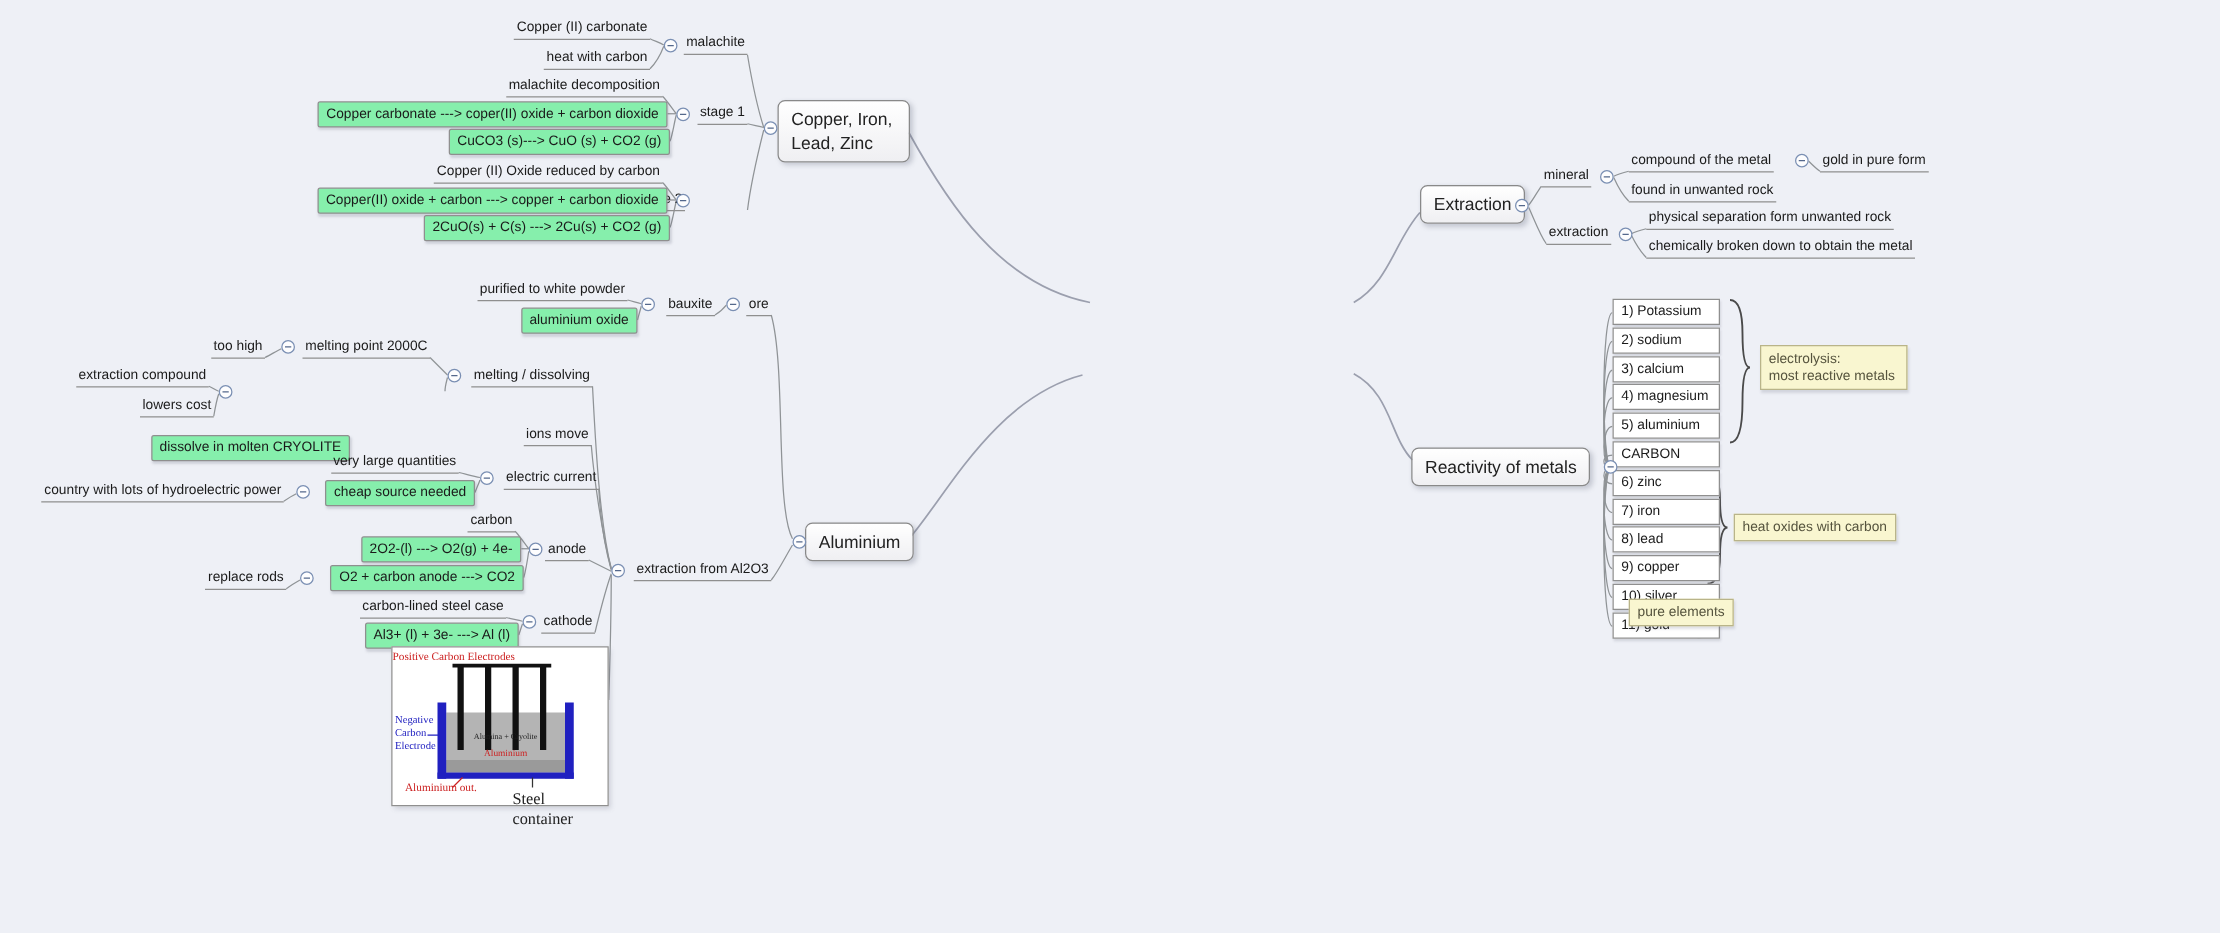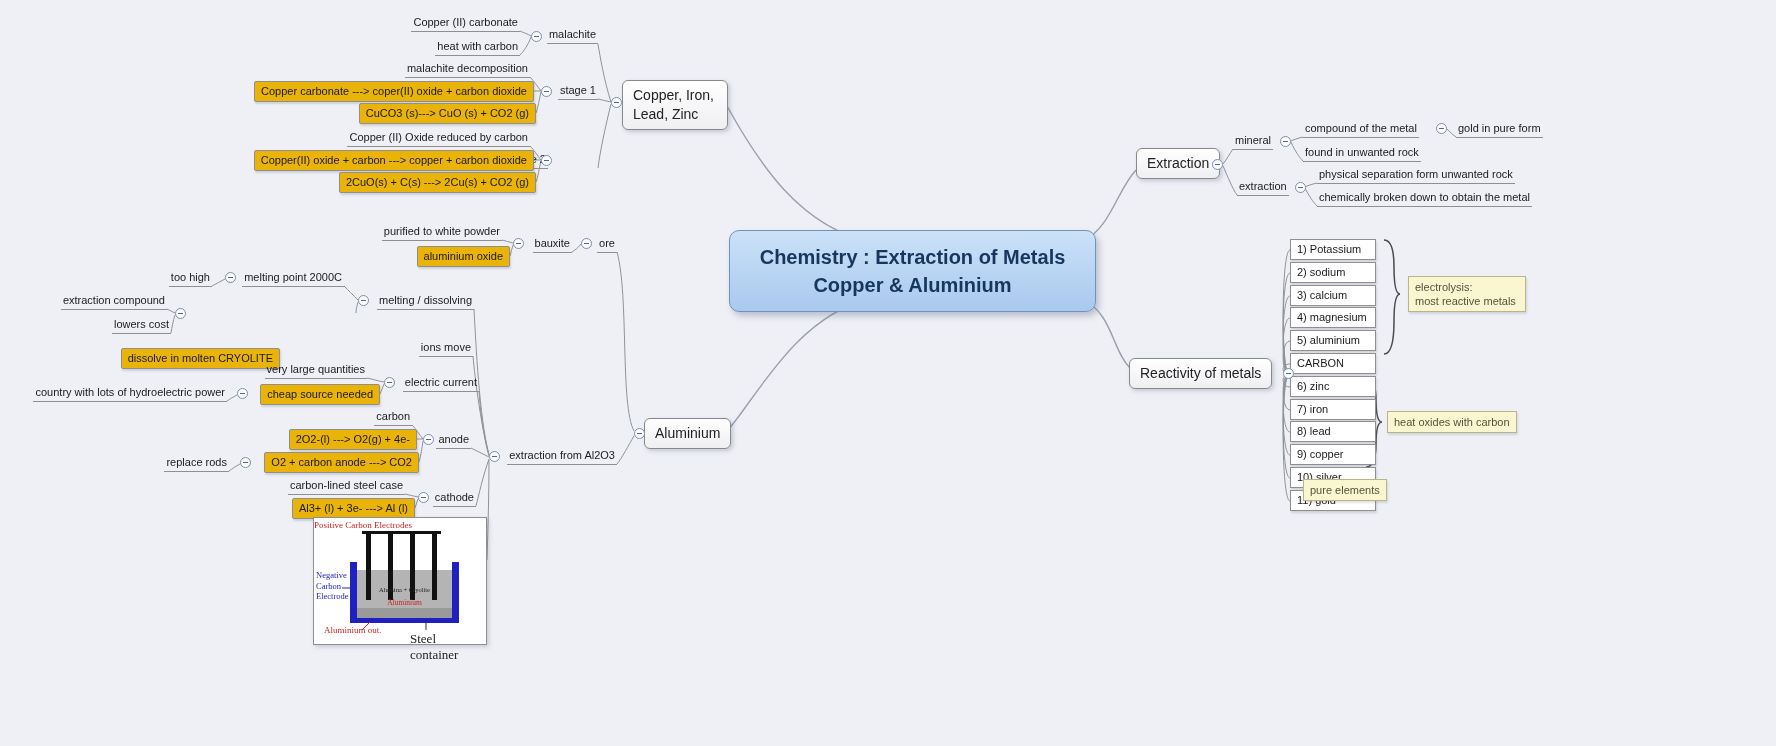--- a/index.html
+++ b/index.html
@@ -17,21 +17,21 @@
     font-weight:bold;font-size:20px;line-height:28px;color:#17365d;white-space:pre-line;
     padding-top:12px;}
   .main-topic{position:absolute;z-index:2;box-sizing:border-box;
     background:linear-gradient(180deg,#ffffff 0%,#efeff2 100%);
     border:1px solid #898989;border-radius:6px;
     box-shadow:2px 2px 4px rgba(100,105,125,.3);
     font-size:14px;line-height:19px;padding:5px 10px;white-space:nowrap;color:#222;}
   .u{position:absolute;z-index:2;font-size:11px;line-height:15px;padding:0 2px 1px 2px;
      border-bottom:1px solid #8f8f8f;white-space:nowrap;text-align:center;}
   .b{position:absolute;z-index:2;font-size:11px;line-height:13px;padding:3px 6px;
-     background:#eab308;border:1px solid #8f8f8f;border-radius:2px;white-space:nowrap;text-align:center;
+     background:#86efac;border:1px solid #8f8f8f;border-radius:2px;white-space:nowrap;text-align:center;
      box-shadow:1px 2px 2px rgba(100,105,125,.22);}
   .item{position:absolute;z-index:2;left:1290px;width:86px;height:21px;box-sizing:border-box;
      background:#fff;border:1px solid #8f8f8f;font-size:11px;line-height:19px;padding-left:6px;
      white-space:nowrap;box-shadow:1px 2px 2px rgba(100,105,125,.22);}
   .note{position:absolute;z-index:2;background:#f9f6d0;border:1px solid #b9b489;color:#55533d;
      font-size:11px;line-height:14px;padding:3px 6px;white-space:pre-line;
      box-shadow:1px 2px 2px rgba(100,105,125,.2);}
   .minus{position:absolute;z-index:4;width:11px;height:11px;box-sizing:border-box;
      border:1px solid #7a8fb3;border-radius:50%;background:#fdfdfe;}
   .minus::after{content:"";position:absolute;left:2px;right:2px;top:4px;height:1px;background:#54688c;}
@@ -114,22 +114,20 @@
       <path d="M 418 497 C 414 496 409 495 405 494"></path>
       <path d="M 418 499 C 417 502 416 505 415 508"></path>
     </g>
     <g class="brace">
       <path d="M 1384 240 Q 1394 240 1394 267 Q 1394 294 1400 294 Q 1394 294 1394 321 Q 1394 354 1384 354"></path>
       <path d="M 1366 378 Q 1376 378 1376 400 Q 1376 422 1382 422 Q 1376 422 1376 444 Q 1376 467 1366 467"></path>
       <path d="M 1358 470 Q 1368 470 1368 480 Q 1368 490 1374 490 Q 1368 490 1368 500 Q 1368 510 1358 510"></path>
     </g>
   </svg>
 
-  <div class="central" style="left:729px;top:230px;width:367px;height:82px;">Chemistry : Extraction of Metals
-Copper &amp; Aluminium</div>
 
   <div class="main-topic" style="left:622px;top:80px;width:106px;white-space:normal;text-align:left;">Copper, Iron, Lead, Zinc</div>
   <div class="u" style="right:1178px;top:27px;">malachite</div>
   <div class="u" style="right:1256px;top:15px;">Copper (II) carbonate</div>
   <div class="u" style="right:1256px;top:39px;">heat with carbon</div>
   <div class="u" style="right:1178px;top:83px;">stage 1</div>
   <div class="u" style="right:1246px;top:61px;">malachite decomposition</div>
   <div class="b" style="right:1242px;top:81px;">Copper carbonate ---&gt; coper(II) oxide + carbon dioxide</div>
   <div class="b" style="right:1240px;top:103px;">CuCO3 (s)---&gt; CuO (s) + CO2 (g)</div>
   <div class="u" style="right:1228px;top:152px;">stage 2</div>

